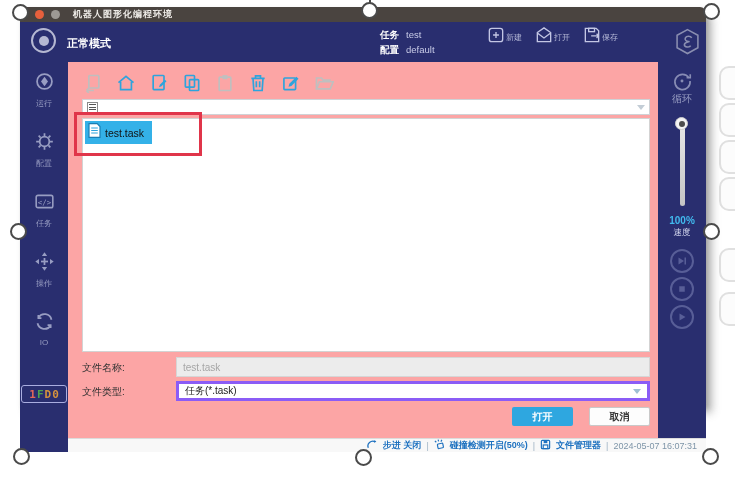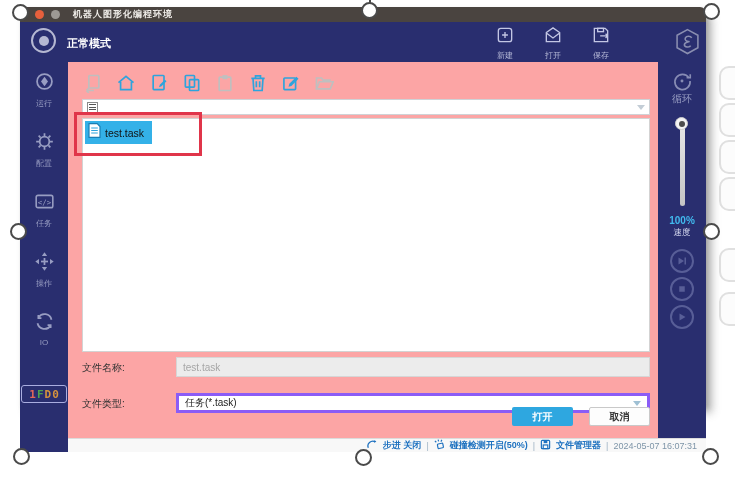--- a/index.html
+++ b/index.html
@@ -17,21 +17,21 @@
   .titletext{font-size:9px;font-weight:bold;color:#efece8;letter-spacing:1px;margin-left:6px;white-space:nowrap;}
   
   .header{position:absolute;left:0;top:15px;width:100%;height:40px;background:#292e6f;}
   .mode-ic{position:absolute;left:11px;top:6px;width:25px;height:25px;border:2.5px solid #b5b8d2;border-radius:50%;box-sizing:border-box;}
   .mode-ic .dot{position:absolute;left:50%;top:50%;width:10px;height:10px;margin:-5px 0 0 -5px;border-radius:50%;background:#b5b8d2;}
   .mode-tx{position:absolute;left:47px;top:14px;font-size:11px;font-weight:bold;color:#fff;white-space:nowrap;}
   .hinfo{position:absolute;left:360px;top:5px;font-size:9.5px;line-height:15px;white-space:nowrap;}
   .hinfo .lab{font-weight:bold;color:#fff;margin-right:7px;}
   .hinfo .val{color:#c9cce8;}
   .hactions{position:absolute;left:466px;top:3px;display:flex;gap:10px;}
-  .haction{width:38px;display:flex;flex-direction:column;align-items:center;cursor:pointer;text-align:right;}
+  .haction{width:38px;display:flex;flex-direction:row;align-items:center;cursor:pointer;text-align:right;}
   .haction svg{width:20px;height:20px;}
   .haction .hlab{font-size:8px;color:#b7bad8;margin-top:1px;white-space:nowrap;}
   .logo{position:absolute;right:6px;top:6px;width:25px;height:27px;}
   
   .lsidebar{position:absolute;left:0;top:55px;width:48px;height:390px;background:#292e6f;
             display:flex;flex-direction:column;align-items:center;padding-top:9px;box-sizing:border-box;border-radius:0 0 0 2px;}
   .sideitem{display:flex;flex-direction:column;align-items:center;margin-bottom:22px;cursor:pointer;}
   .sideitem svg{width:21px;height:21px;}
   .sideitem .slab{font-size:8px;color:#989dc2;margin-top:2px;white-space:nowrap;}
   .rsidebar{position:absolute;left:638px;top:55px;width:48px;height:376px;background:#292e6f;
@@ -99,20 +99,28 @@
       <span class="tbtn min"></span>
       <span class="titletext">机器人图形化编程环境</span>
     </div>
 
     <div class="header">
       <div class="mode-ic">
           <span class="dot"></span>
         </div>
       <div class="mode-tx">正常模式</div>
 
+      <div class="hinfo">
+        <div>
+          <span class="lab">任务</span><span class="val">test</span>
+        </div>
+        <div>
+          <span class="lab">配置</span><span class="val">default</span>
+        </div>
+      </div>
 
       <div class="hactions">
         <div class="haction">
           <span>
             <svg viewBox="0 0 24 24" fill="none" stroke="#c3c6e4" stroke-width="1.6">
                 <rect x="4" y="4" width="16" height="16" rx="3"></rect>
                 <path d="M12 8.5v7M8.5 12h7"></path>
               </svg>
           </span>
           <span class="hlab">新建</span>
@@ -309,21 +317,21 @@
         </div>
       </div>
 
       <div class="anno"></div>
 
       <div class="frow" style="top:295px;">
         <span class="flab">文件名称:</span>
         <input class="finput" type="text" disabled="" value="test.task" style="">
       </div>
 
-      <div class="frow" style="top:319px;margin-top:12px;">
+      <div class="frow" style="top:319px;">
         <span class="flab">文件类型:</span>
         <div class="fselect">
           <span>任务(*.task)</span>
           <span class="chev"></span>
         </div>
       </div>
 
       <div class="btnrow">
         <div class="btn primary">打开</div>
         <div class="btn plain">取消</div>

